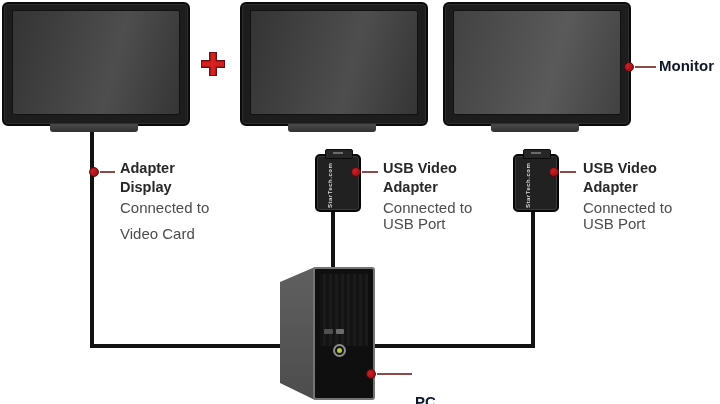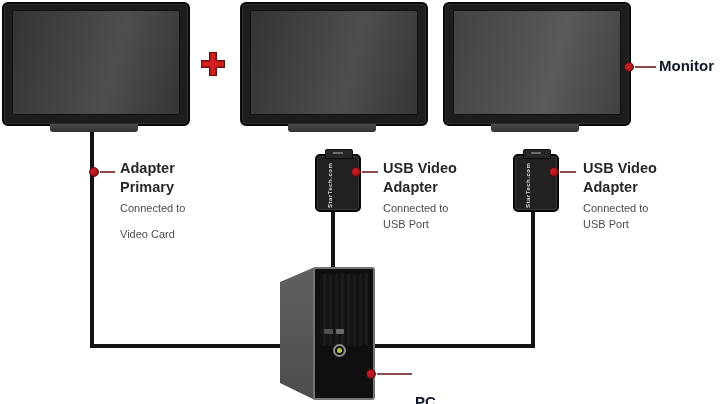--- a/index.html
+++ b/index.html
@@ -52,21 +52,21 @@
 
   
   .dot{position:absolute;width:10px;height:10px;border-radius:50%;
        background:radial-gradient(circle at 35% 35%,#cf2026,#8a0e13);
        border:1px solid #57090d;box-sizing:border-box;}
   .leader{position:absolute;height:2px;background:#8e4a48;}
 
   
   .lbl{position:absolute;color:#272727;}
   .lbl .b{font-size:14.5px;font-weight:bold;line-height:19px;color:#272727;}
-  .lbl .r{font-size:11px;line-height:16px;color:#4c4c4c;margin-top:3px;}
+  .lbl .r{font-size:15px;line-height:16px;color:#4c4c4c;margin-top:3px;}
   .lbl-big{position:absolute;font-size:15px;font-weight:bold;color:#0f172a;}
 </style>
 </head>
 <body>
 
 <div class="stage">
 
   <div class="cable" style="left:90px;top:132px;width:4px;height:214px;"></div>
   <div class="cable" style="left:90px;top:344px;width:192px;height:4px;"></div>
   <div class="cable" style="left:331px;top:210px;width:4px;height:58px;"></div>
@@ -122,21 +122,21 @@
       <div class="power">
           <i></i>
         </div>
     </div>
   </div>
 
   <div class="dot" style="left:89px;top:167px;"></div>
   <div class="leader" style="left:100px;top:171px;width:15px;"></div>
   <div class="lbl" style="left:120px;top:159px;">
     <div class="b">Adapter</div>
-    <div class="b">Primary</div>
+    <div class="b">Display</div>
     <div class="r">Connected to</div>
     <div class="r" style="margin-top:10px;">Video Card</div>
   </div>
 
   <div class="dot" style="left:351px;top:167px;"></div>
   <div class="leader" style="left:362px;top:171px;width:16px;"></div>
   <div class="lbl" style="left:383px;top:159px;">
     <div class="b">USB Video</div>
     <div class="b">Adapter</div>
     <div class="r">Connected to</div>

